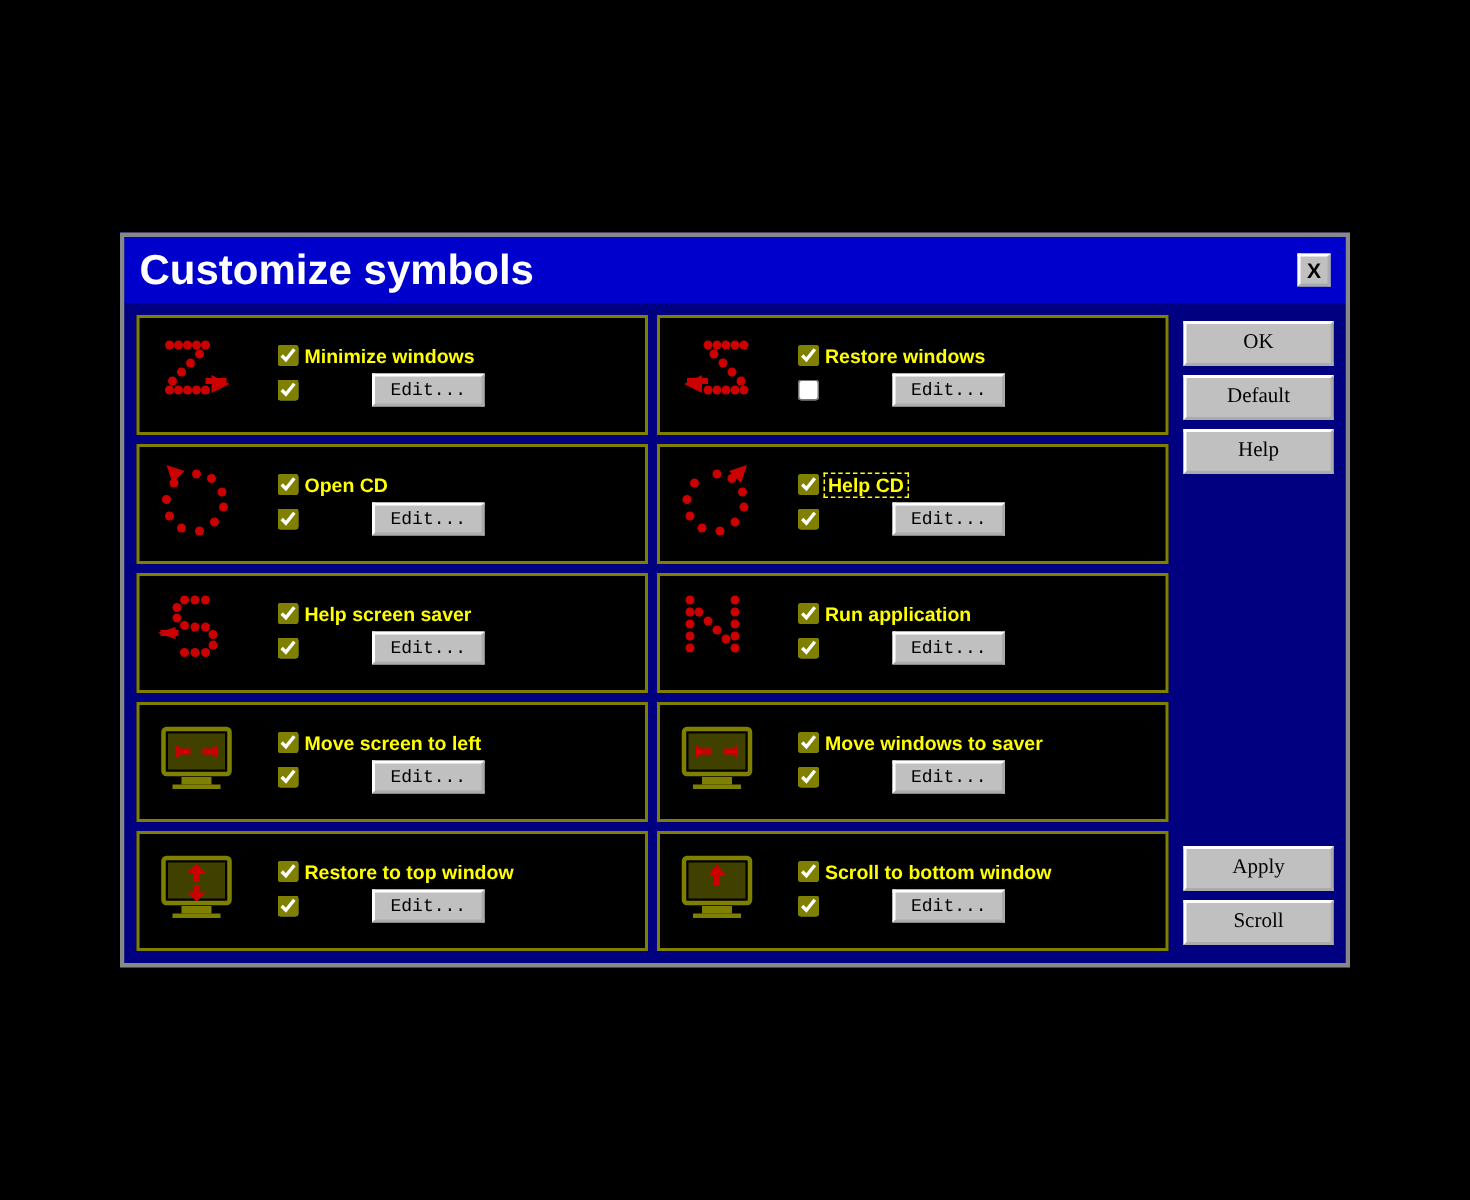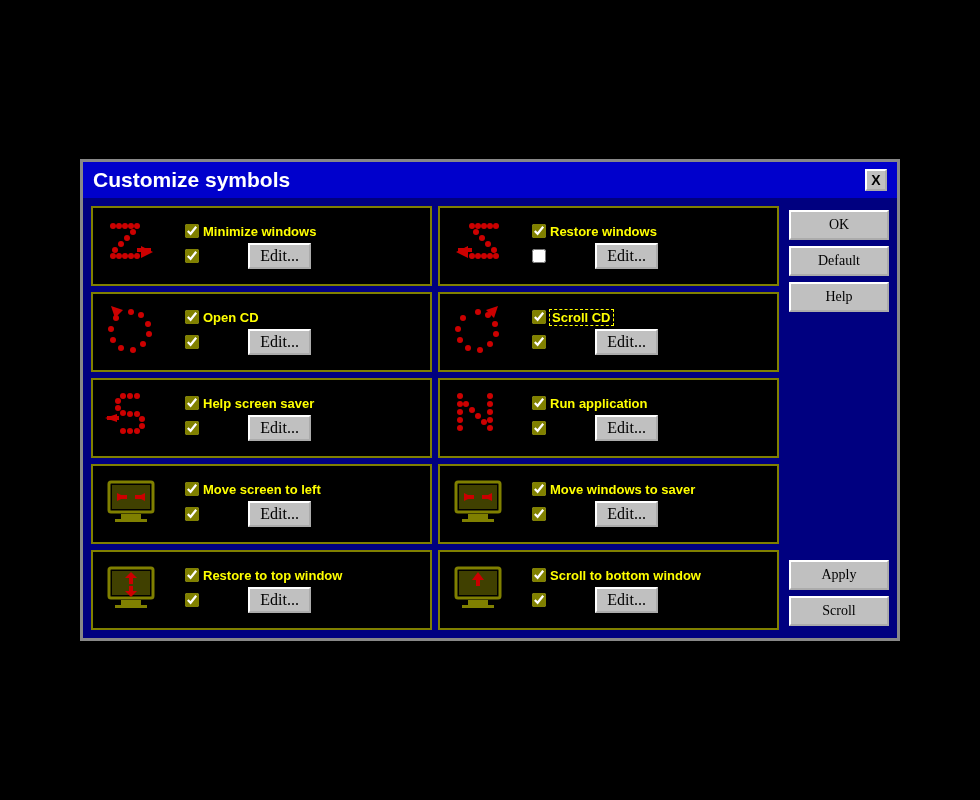--- a/index.html
+++ b/index.html
@@ -21,21 +21,21 @@
     }
     .title-bar {
       background: #0000cc;
       padding: 6px 10px;
       display: flex;
       justify-content: space-between;
       align-items: center;
     }
     .title-bar-text {
       color: #fff;
-      font-size: 21px;
+      font-size: 28px;
       font-weight: bold;
       font-family: Arial, sans-serif;
     }
     .close-btn {
       background: #c0c0c0;
       border: 2px outset #fff;
       color: #000;
       font-weight: bold;
       font-size: 14px;
       width: 22px;
@@ -100,24 +100,24 @@
     input[type="checkbox"] {
       width: 14px;
       height: 14px;
       cursor: pointer;
       accent-color: #808000;
     }
     .edit-btn {
       background: #c0c0c0;
       border: 2px outset #fff;
       color: #000;
-      font-size: 16px;
+      font-size: 12px;
       padding: 2px 10px;
       cursor: pointer;
-      font-family: Liberation Serif, serif;
+      font-family: Liberation Mono, monospace;
     }
     .draw-row {
       display: flex;
       align-items: center;
       gap: 6px;
     }
     .sidebar-buttons {
       display: flex;
       flex-direction: column;
       gap: 6px;
@@ -282,21 +282,21 @@
               <circle cx="8" cy="25" r="3" fill="#cc0000"></circle>
               <circle cx="13" cy="14" r="3" fill="#cc0000"></circle>
 
               <polygon points="36,6 48,2 44,14" fill="#cc0000"></polygon>
             </g>
           </svg>
         </div>
         <div class="symbol-controls">
           <div class="checkbox-row focused">
             <input type="checkbox" id="cb_close_cd" checked="" style="">
-            <label for="cb_close_cd" style="outline: 1px dashed #ffff00; padding: 0 2px;">Scroll CD</label>
+            <label for="cb_close_cd" style="outline: 1px dashed #ffff00; padding: 0 2px;">Help CD</label>
           </div>
           <div class="draw-row">
             <input type="checkbox" id="cb_close_cd_draw" checked="" style="">
             <label for="cb_close_cd_draw">Draw</label>
             <button class="edit-btn">Edit...</button>
           </div>
         </div>
       </div>
 
       <div class="symbol-card">

